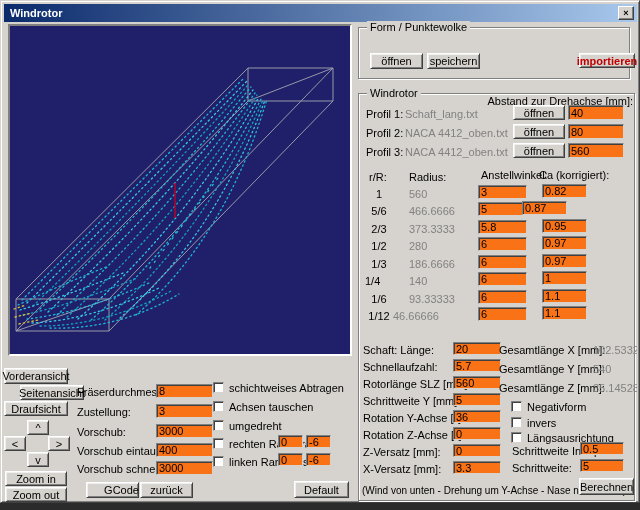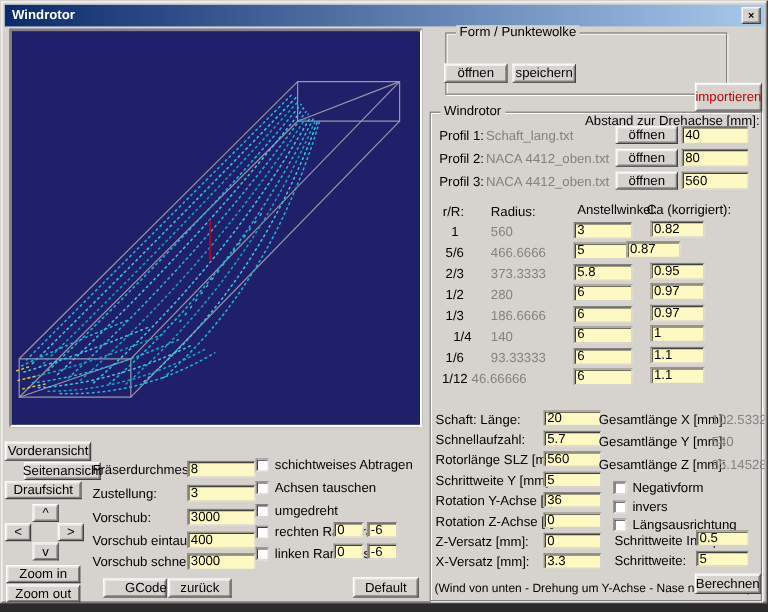--- a/index.html
+++ b/index.html
@@ -14,21 +14,21 @@
   .closebtn { position:absolute; right:3px; top:2px; width:16px; height:14px; background:#d6d3ce;
               border:1px solid; border-color:#fff #404040 #404040 #fff;
               box-shadow: inset -1px -1px 0 #808080; font-size:9px; font-weight:bold;
               display:flex; align-items:center; justify-content:center; cursor:default; }
   .viewport { position:absolute; left:7px; top:23px; width:344px; height:332px;
               border:2px solid; border-color:#808080 #fff #fff #808080; background:#20206a; }
   .btn { position:absolute; background:#d6d3ce; border:1px solid; border-color:#ffffff #404040 #404040 #ffffff;
          box-shadow: inset 1px 1px 0 #efefef, inset -1px -1px 0 #808080;
          display:flex; align-items:center; justify-content:center; font-size:11px; cursor:default; }
   .btn.red { color:#c00000; }
-  .tb { position:absolute; background:#fef9c3; border:1px solid; border-color:#808080 #d6d3ce #d6d3ce #808080;
+  .tb { position:absolute; background:#f97316; border:1px solid; border-color:#808080 #d6d3ce #d6d3ce #808080;
         box-shadow: inset 1px 1px 0 #404040; font-family:"Liberation Sans","DejaVu Sans",sans-serif;
         font-size:11px; padding:0 2px; outline:none; }
   .grp { position:absolute; border:1px solid #808080; box-shadow: inset 1px 1px 0 #fff, 1px 1px 0 #fff; }
   .grp-lbl { position:absolute; top:-7px; left:8px; background:#d6d3ce; padding:0 3px; font-size:11px; white-space:nowrap; }
   .lbl { position:absolute; white-space:nowrap; font-size:11px; }
   .gray { color:#828282; }
   .cb { position:absolute; width:11px; height:11px; background:#fff; border:1px solid;
         border-color:#808080 #d6d3ce #d6d3ce #808080; box-shadow: inset 1px 1px 0 #404040; }
   .note { font-size:10px; }
   .edge-strip { position:absolute; left:0; top:503px; width:640px; height:7px; background:#2b2b2b; }
@@ -83,21 +83,21 @@
       <g fill="none" stroke="#d2c23a" stroke-linecap="round" stroke-width="1.3" stroke-dasharray="1.4 3">
         <path d="M4,283 L16,279"></path>
         <path d="M5,291 L22,287"></path>
         <path d="M9,298 L28,294"></path>
       </g>
 
       <path d="M165,157 L165,192" stroke="#c00028" stroke-width="1.4"></path>
     </svg>
   </div>
 
-  <div class="btn" style="left:3px;top:367px;width:72px;height:16px;">Vorderansicht</div>
+  <div class="btn" style="left:3px;top:367px;width:64px;height:16px;">Vorderansicht</div>
   <div class="btn" style="left:3px;top:384px;width:64px;height:15px;margin-left:16px;">Seitenansicht</div>
   <div class="btn" style="left:3px;top:400px;width:64px;height:15px;">Draufsicht</div>
   <div class="btn" style="left:26px;top:419px;width:22px;height:15px;">^</div>
   <div class="btn" style="left:3px;top:435px;width:22px;height:15px;">&lt;</div>
   <div class="btn" style="left:47px;top:435px;width:22px;height:15px;">&gt;</div>
   <div class="btn" style="left:26px;top:451px;width:22px;height:15px;">v</div>
   <div class="btn" style="left:4px;top:470px;width:62px;height:15px;">Zoom in</div>
   <div class="btn" style="left:4px;top:486px;width:62px;height:15px;">Zoom out</div>
 
   <span class="lbl" style="left:76px;top:385px;">Fräserdurchmesser:</span>
@@ -123,26 +123,26 @@
   <input class="tb" style="left: 305px; top: 434px; width: 25px; height: 13px;" value="-6">
   <span class="cb" style="left:212px;top:455px;"></span>
   <span class="lbl" style="left:228px;top:455px;">linken Rand fräsen:</span>
   <input class="tb" style="left: 277px; top: 452px; width: 25px; height: 13px;" value="0">
   <input class="tb" style="left: 305px; top: 452px; width: 25px; height: 13px;" value="-6">
 
   <div class="btn" style="left:85px;top:481px;width:53px;height:16px;padding-left:18px;">GCode</div>
   <div class="btn" style="left:139px;top:481px;width:53px;height:16px;">zurück</div>
   <div class="btn" style="left:293px;top:480px;width:55px;height:17px;">Default</div>
 
-  <div class="grp" style="left:370px;top:26px;width:235px;height:52px;">
+  <div class="grp" style="left:357px;top:26px;width:272px;height:52px;">
     <span class="grp-lbl">Form / Punktewolke</span>
   </div>
   <div class="btn" style="left:369px;top:52px;width:53px;height:16px;">öffnen</div>
   <div class="btn" style="left:426px;top:52px;width:53px;height:16px;">speichern</div>
-  <div class="btn red" style="left:578px;top:68px;width:56px;height:24px;">importieren</div>
+  <div class="btn red" style="left:578px;top:52px;width:56px;height:15px;font-weight:bold;">importieren</div>
 
   <div class="grp" style="left:357px;top:92px;width:277px;height:408px;">
     <span class="grp-lbl">Windrotor</span>
   </div>
   <span class="lbl" style="left:470px;top:94px;width:162px;text-align:right;">Abstand zur Drehachse [mm]:</span>
 
   <span class="lbl" style="left:365px;top:107px;">Profil 1:</span>
   <span class="lbl gray" style="left:404px;top:107px;">Schaft_lang.txt</span>
   <div class="btn" style="left:512px;top:104px;width:52px;height:15px;">öffnen</div>
   <input class="tb" style="left: 567px; top: 104px; width: 56px; height: 15px;" value="40">
@@ -178,21 +178,21 @@
   <span class="lbl" style="left:364px;top:239px;width:28px;text-align:center;">1/2</span>
   <span class="lbl gray" style="left:408px;top:239px;">280</span>
   <input class="tb" style="left: 477px; top: 236px; width: 49px; height: 14px;" value="6">
   <input class="tb" style="left: 541px; top: 235px; width: 45px; height: 14px;" value="0.97">
 
   <span class="lbl" style="left:364px;top:257px;width:28px;text-align:center;">1/3</span>
   <span class="lbl gray" style="left:408px;top:257px;">186.6666</span>
   <input class="tb" style="left: 477px; top: 254px; width: 49px; height: 14px;" value="6">
   <input class="tb" style="left: 541px; top: 253px; width: 45px; height: 14px;" value="0.97">
 
-  <span class="lbl" style="left:364px;top:274px;width:28px;text-align:right;">1/4</span>
+  <span class="lbl" style="left:364px;top:274px;width:28px;text-align:left;">1/4</span>
   <span class="lbl gray" style="left:408px;top:274px;">140</span>
   <input class="tb" style="left: 477px; top: 271px; width: 49px; height: 14px;" value="6">
   <input class="tb" style="left: 541px; top: 270px; width: 45px; height: 14px;" value="1">
 
   <span class="lbl" style="left:364px;top:292px;width:28px;text-align:center;">1/6</span>
   <span class="lbl gray" style="left:408px;top:292px;">93.33333</span>
   <input class="tb" style="left: 477px; top: 289px; width: 49px; height: 14px;" value="6">
   <input class="tb" style="left: 541px; top: 288px; width: 45px; height: 14px;" value="1.1">
 
   <span class="lbl" style="left:364px;top:309px;width:28px;text-align:center;">1/12</span>

